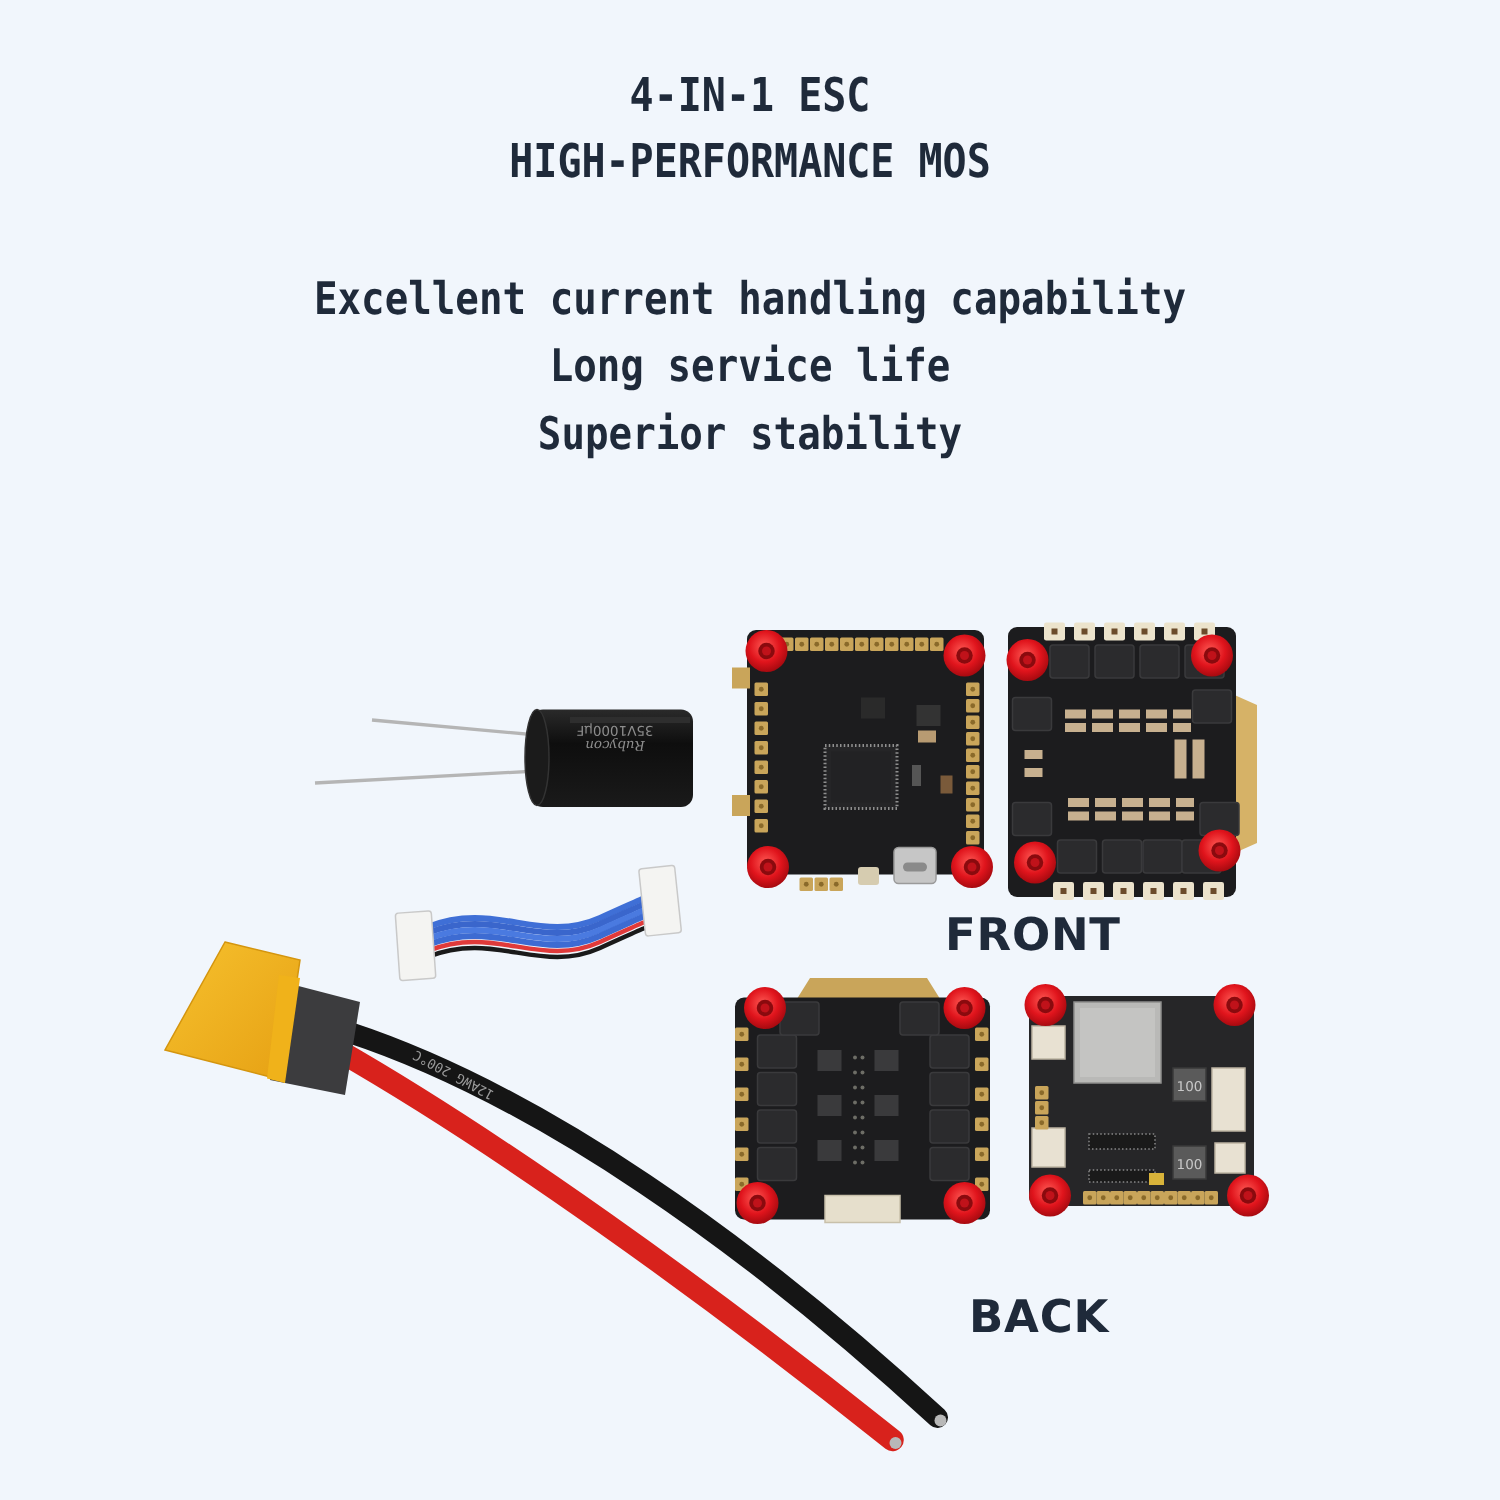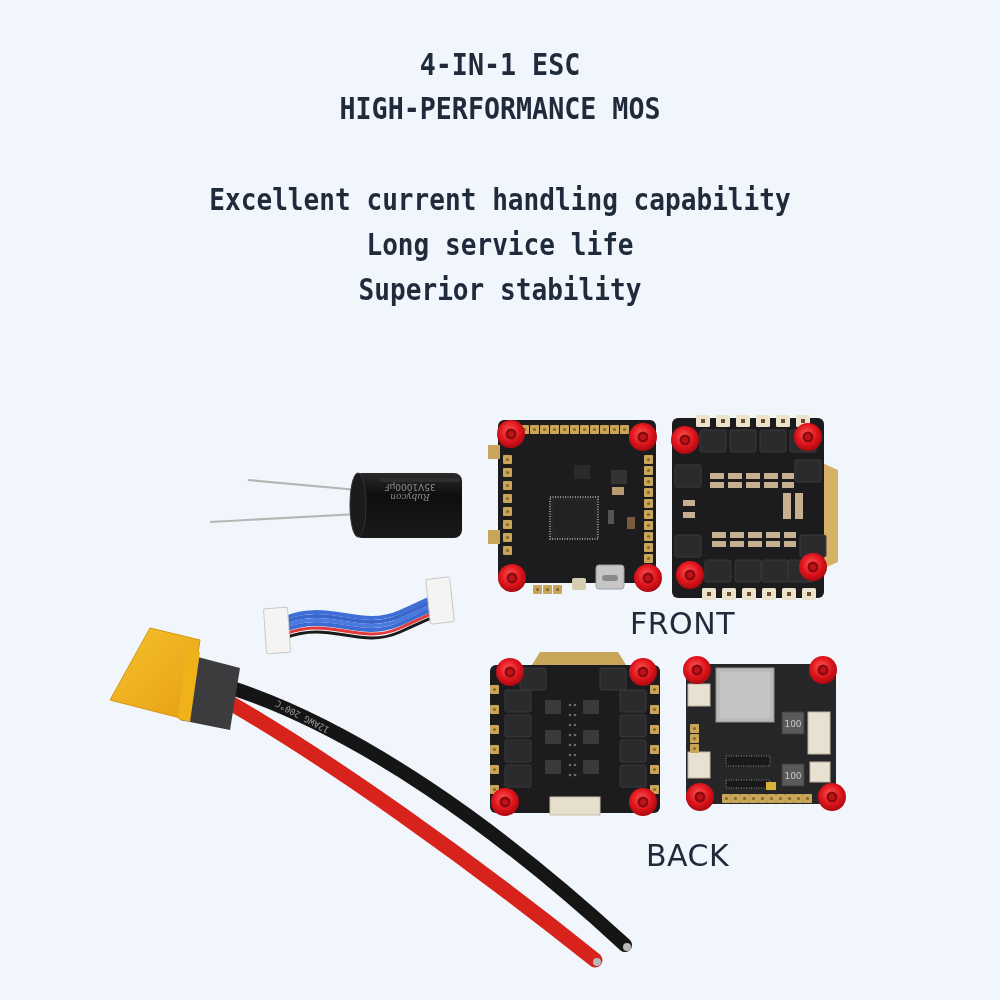--- a/index.html
+++ b/index.html
@@ -15,24 +15,24 @@
     font-weight: bold; letter-spacing: 0px; white-space: nowrap;
   }
   #h1 { top: 46px; font-size: 31px; transform: scaleX(0.86); }
   #h2 { top: 90px; font-size: 31px; transform: scaleX(0.86); }
   .feat { position: absolute; left: 0; width: 1000px; text-align: center; font-size: 30px; white-space: nowrap; font-weight: bold; }
   #f1 { top: 182px; transform: scaleX(0.87); }
   #f2 { top: 227px; transform: scaleX(0.87); }
   #f3 { top: 272px; transform: scaleX(0.87); }
   .view-label {
     position: absolute; font-family: "DejaVu Sans", "Liberation Sans", sans-serif;
-    font-weight: normal; font-size: 30px; color: #1f2a3a; letter-spacing: 0.5px;
+    font-weight: bold; font-size: 30px; color: #1f2a3a; letter-spacing: 0.5px;
   }
   #lbl-front { left: 630px; top: 606px; }
-  #lbl-back { left: 646px; top: 838px; }
+  #lbl-back { left: 646px; top: 861px; }
   svg.scene { position: absolute; left: 0; top: 0; }
 </style>
 </head>
 <body>
 
 <div class="headline" id="h1">4-IN-1 ESC</div>
 <div class="headline" id="h2">HIGH-PERFORMANCE MOS</div>
 
 <div class="feat" id="f1">Excellent current handling capability</div>
 <div class="feat" id="f2">Long service life</div>

